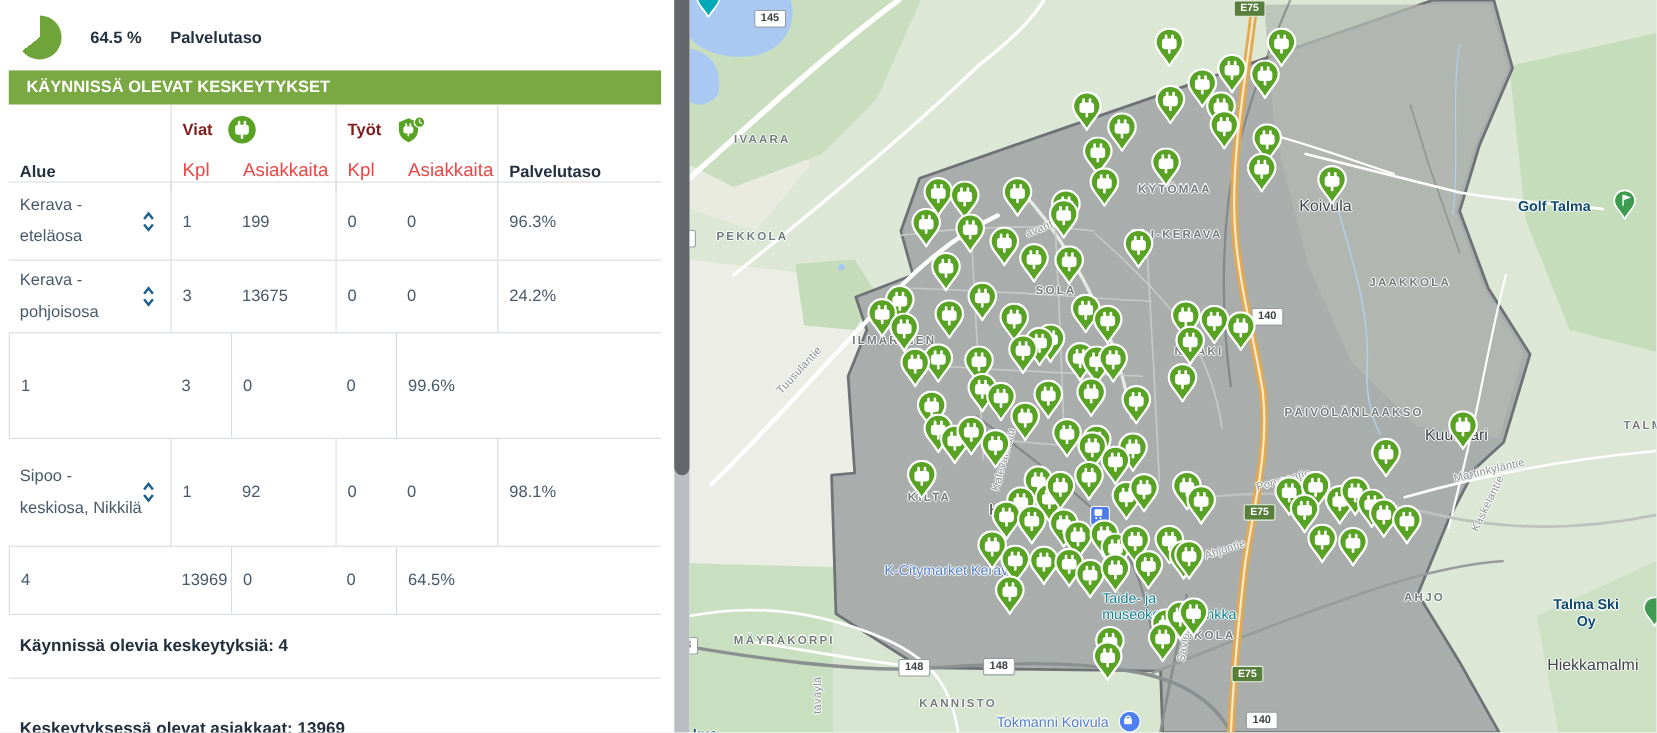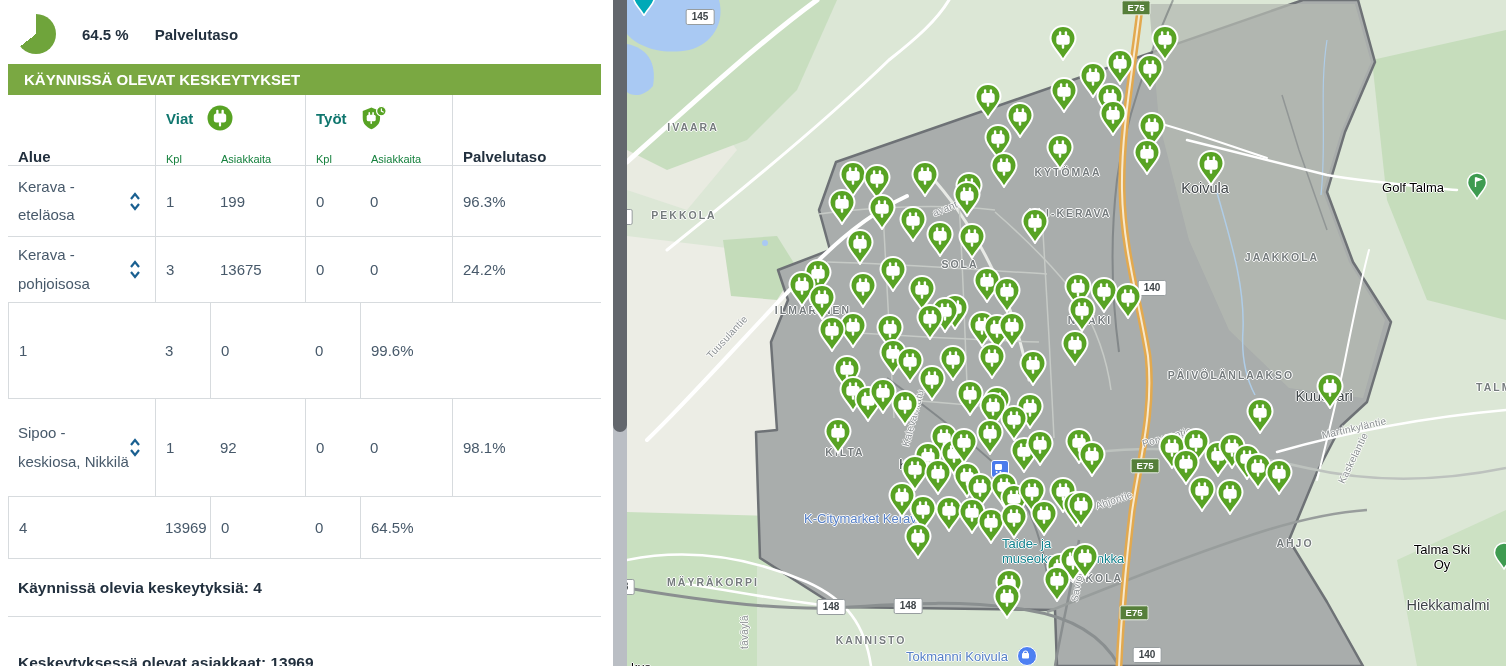--- a/index.html
+++ b/index.html
@@ -14,23 +14,23 @@
   .sl-value,.sl-label{font-size:15px;font-weight:700;color:#22303E;}
   .greenbar{margin:4px 0 0 8px;width:577px;height:31px;background:#7AA842;color:#fff;
             font-size:15px;font-weight:700;display:flex;align-items:center;padding-left:16px;}
   .tbl{margin-left:8px;width:593px;font-size:15px;color:#47596A;}
   .grid6{display:grid;grid-template-columns:147px 55px 95px 55px 92px 149px;}
   .thead{height:70px;}
   .th-alue{grid-column:1;display:flex;align-items:flex-end;padding:0 0 8px 10px;
            font-weight:700;color:#22303E;}
   .th-group{border-left:1px solid #D7DBDE;display:flex;flex-direction:column;}
   .th-group .g-top{display:flex;align-items:center;gap:14px;padding:6px 0 0 10px;height:34px;
-                   font-weight:700;color:#0f766e;}
+                   font-weight:700;color:#7f1d1d;}
   .th-group .g-sub{display:grid;grid-template-columns:55px 1fr;align-items:end;height:30px;
-                   font-size:11px;color:#15803d;padding-bottom:8px;}
+                   font-size:17px;color:#ef4444;padding-bottom:8px;}
   .th-group .g-sub span{padding-left:10px;}
   .th-palv{border-left:1px solid #D7DBDE;display:flex;align-items:flex-end;
            padding:0 0 8px 10px;font-weight:700;color:#22303E;}
   .trow{border-top:1px solid #D7DBDE;}
   .trow .td{display:flex;align-items:center;padding-left:10px;}
   .trow .td.sep{border-left:1px solid #D7DBDE;}
   .area-cell{justify-content:space-between;padding-right:14px;line-height:1.9;}
   .sorter{display:flex;flex-direction:column;gap:1px;cursor:pointer;}
   .r1{height:70px}.r2{height:65px}.r3{height:95px}.r4{height:97px}.r5{height:61px}
   .summary{margin-left:8px;width:593px;font-size:15.5px;font-weight:700;color:#22303E;}
@@ -51,21 +51,21 @@
   .map svg.bg{position:absolute;left:0;top:0;z-index:0;}
   .lbl{position:absolute;z-index:2;transform:translate(-50%,-50%);white-space:pre-line;
        text-align:center;
        text-shadow:1px 0 0 rgba(255,255,255,.95),-1px 0 0 rgba(255,255,255,.95),
                    0 1px 0 rgba(255,255,255,.95),0 -1px 0 rgba(255,255,255,.95);}
   .lbl.district{font-size:10.5px;letter-spacing:2px;color:#757B7D;font-weight:700;}
   .lbl.locality{font-size:14.5px;color:#3E4447;font-weight:400;}
   .lbl.road{font-size:10px;color:#8A8F91;font-weight:400;letter-spacing:.3px;}
   .lbl.poi-blue{font-size:13px;color:#5680C7;font-weight:400;}
   .lbl.poi-teal{font-size:13px;color:#12828E;font-weight:400;}
-  .lbl.poi-green{font-size:13px;color:#000000;font-weight:400;}
+  .lbl.poi-green{font-size:13px;color:#0c4a6e;font-weight:700;}
   .lbl.left{transform:translate(0,-50%);text-align:left;}
   .shield{position:absolute;z-index:2;transform:translate(-50%,-50%);
           background:#fff;border:1.5px solid #979D9F;color:#3E4448;
           font-size:10px;font-weight:700;padding:1px 5px;border-radius:2px;line-height:1.2;}
   .shield.green{background:#567F3A;border:1px solid #E8EFE4;color:#fff;font-size:9.5px;}
   .marker{position:absolute;width:28px;height:36px;z-index:4;cursor:pointer;}
   .poi-icon{position:absolute;z-index:3;}
 </style>
 </head>
 <body>

